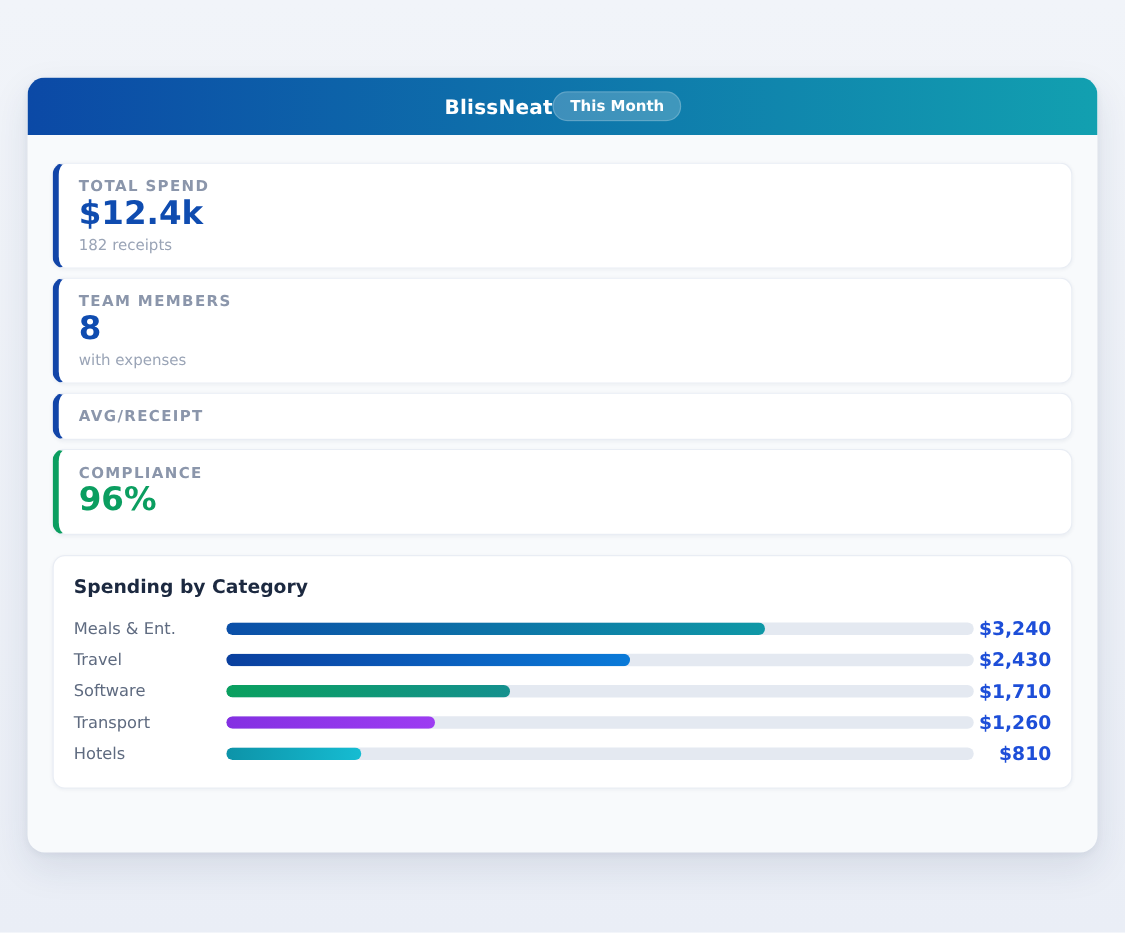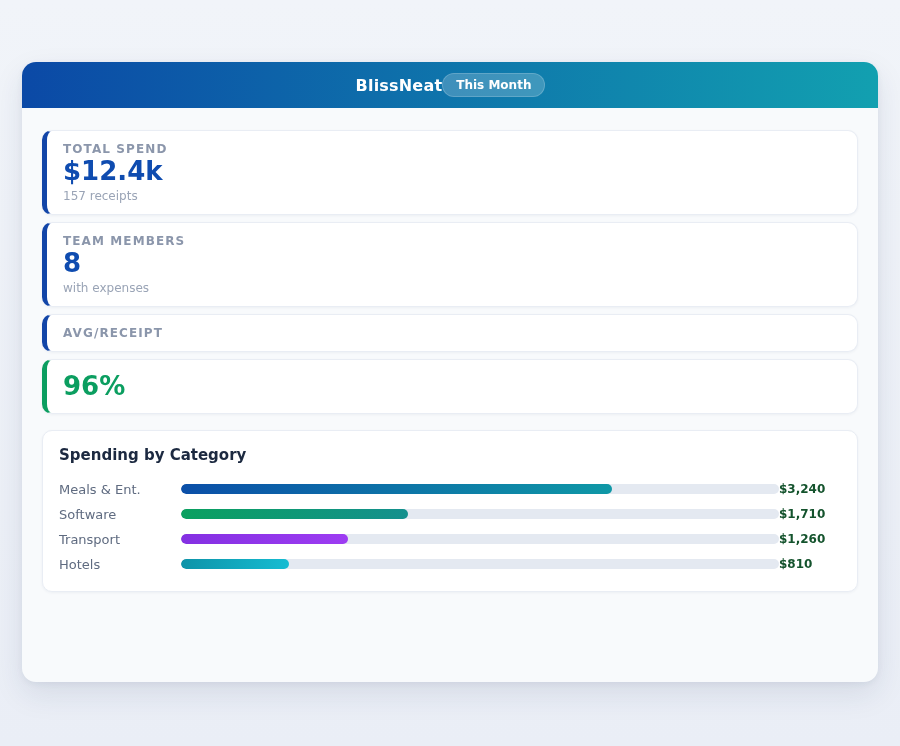--- a/index.html
+++ b/index.html
@@ -107,62 +107,70 @@
     position: relative;
     overflow: hidden;
   }
   .bar-fill {
     height: 100%;
     border-radius: 5px;
   }
   .cat-value {
     width: 62px;
     flex: 0 0 62px;
-    text-align: left;
-    font-size: 12px;
+    text-align: right;
+    font-size: 15px;
     font-weight: 700;
-    color: #14532d;
+    color: #1d4ed8;
   }
 </style>
 </head>
 <body>
 
 <div class="app-card">
   <header class="app-header" style="background: linear-gradient(90deg, rgb(11, 73, 166), rgb(18, 160, 176));">
     <div class="app-title">BlissNeat</div>
     <div class="period-badge">This Month</div>
   </header>
   <div class="app-body">
     <section>
         <div class="stat-card" style="border-left-color: rgb(18, 69, 168);">
           <div class="stat-label">TOTAL SPEND</div>
           <div class="stat-value" style="color: rgb(15, 76, 176);">$12.4k</div>
-          <div class="stat-sub">157 receipts</div>
+          <div class="stat-sub">182 receipts</div>
         </div>
         <div class="stat-card" style="border-left-color: rgb(18, 69, 168);">
           <div class="stat-label">TEAM MEMBERS</div>
           <div class="stat-value" style="color: rgb(15, 76, 176);">8</div>
           <div class="stat-sub">with expenses</div>
         </div>
         <div class="stat-card" style="border-left-color: rgb(18, 69, 168);">
           <div class="stat-label">AVG/RECEIPT</div>
         </div>
         <div class="stat-card" style="border-left-color: rgb(11, 158, 96);">
+          <div class="stat-label">COMPLIANCE</div>
           <div class="stat-value" style="color: rgb(11, 158, 96);">96%</div>
         </div>
       </section>
     <section class="chart-card">
       <h2 class="chart-title">Spending by Category</h2>
       <div>
           <div class="cat-row">
             <div class="cat-label">Meals &amp; Ent.</div>
             <div class="bar-track" style="background: rgb(228, 233, 241);">
               <div class="bar-fill" style="width: 72%; background: linear-gradient(90deg, rgb(11, 79, 168), rgb(15, 152, 166));"></div>
             </div>
             <div class="cat-value">$3,240</div>
+          </div>
+          <div class="cat-row">
+            <div class="cat-label">Travel</div>
+            <div class="bar-track" style="background: rgb(228, 233, 241);">
+              <div class="bar-fill" style="width: 54%; background: linear-gradient(90deg, rgb(10, 63, 158), rgb(10, 122, 216));"></div>
+            </div>
+            <div class="cat-value">$2,430</div>
           </div>
           <div class="cat-row">
             <div class="cat-label">Software</div>
             <div class="bar-track" style="background: rgb(228, 233, 241);">
               <div class="bar-fill" style="width: 38%; background: linear-gradient(90deg, rgb(10, 160, 95), rgb(20, 144, 142));"></div>
             </div>
             <div class="cat-value">$1,710</div>
           </div>
           <div class="cat-row">
             <div class="cat-label">Transport</div>

